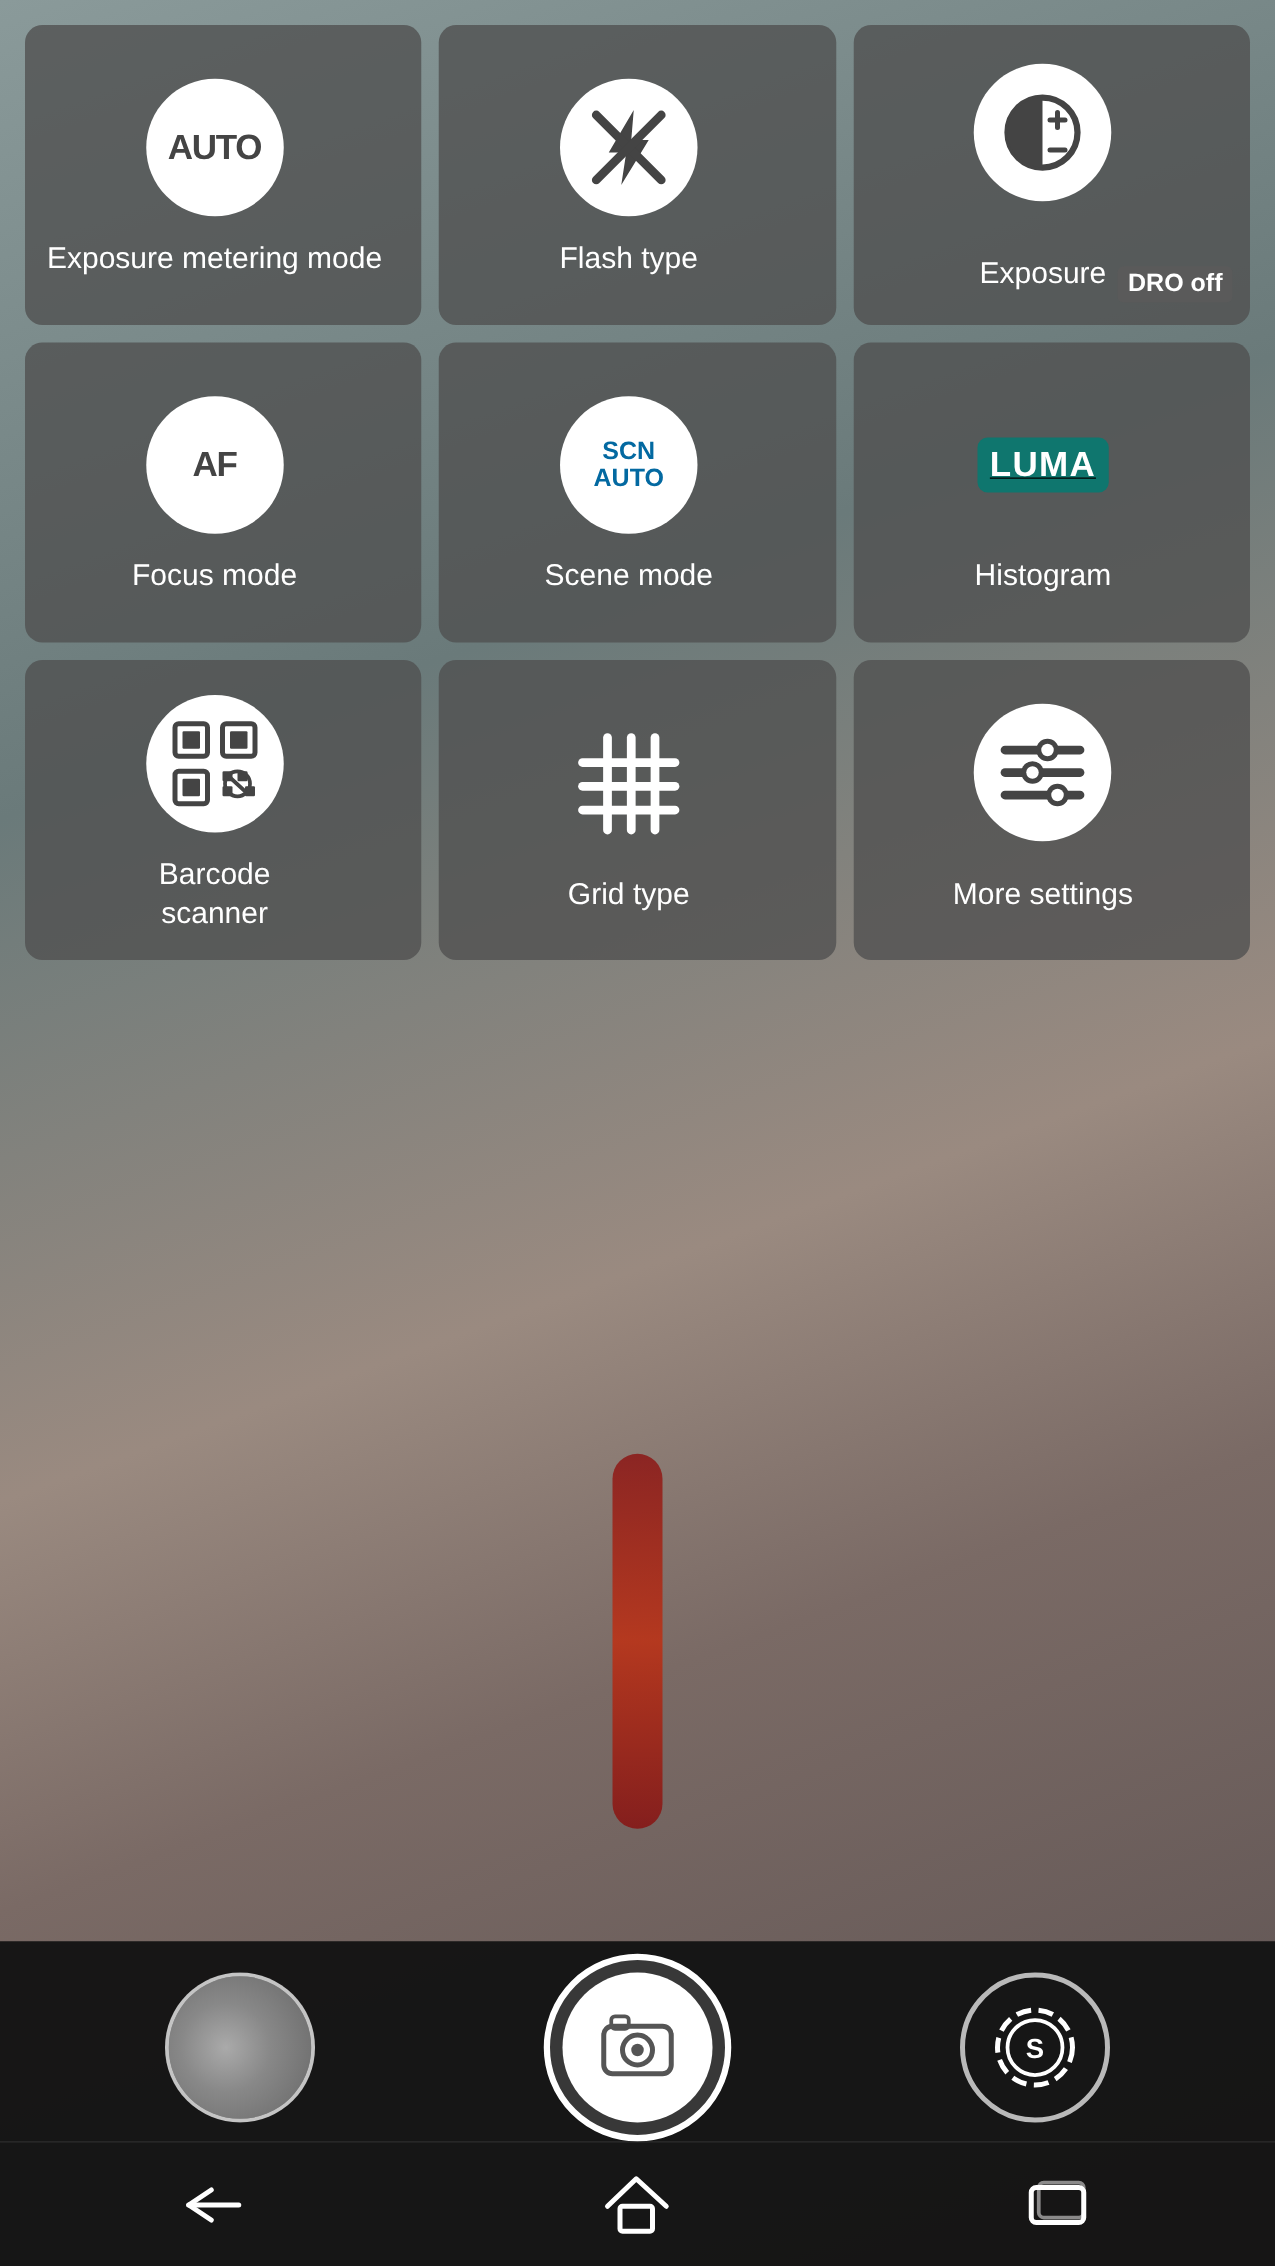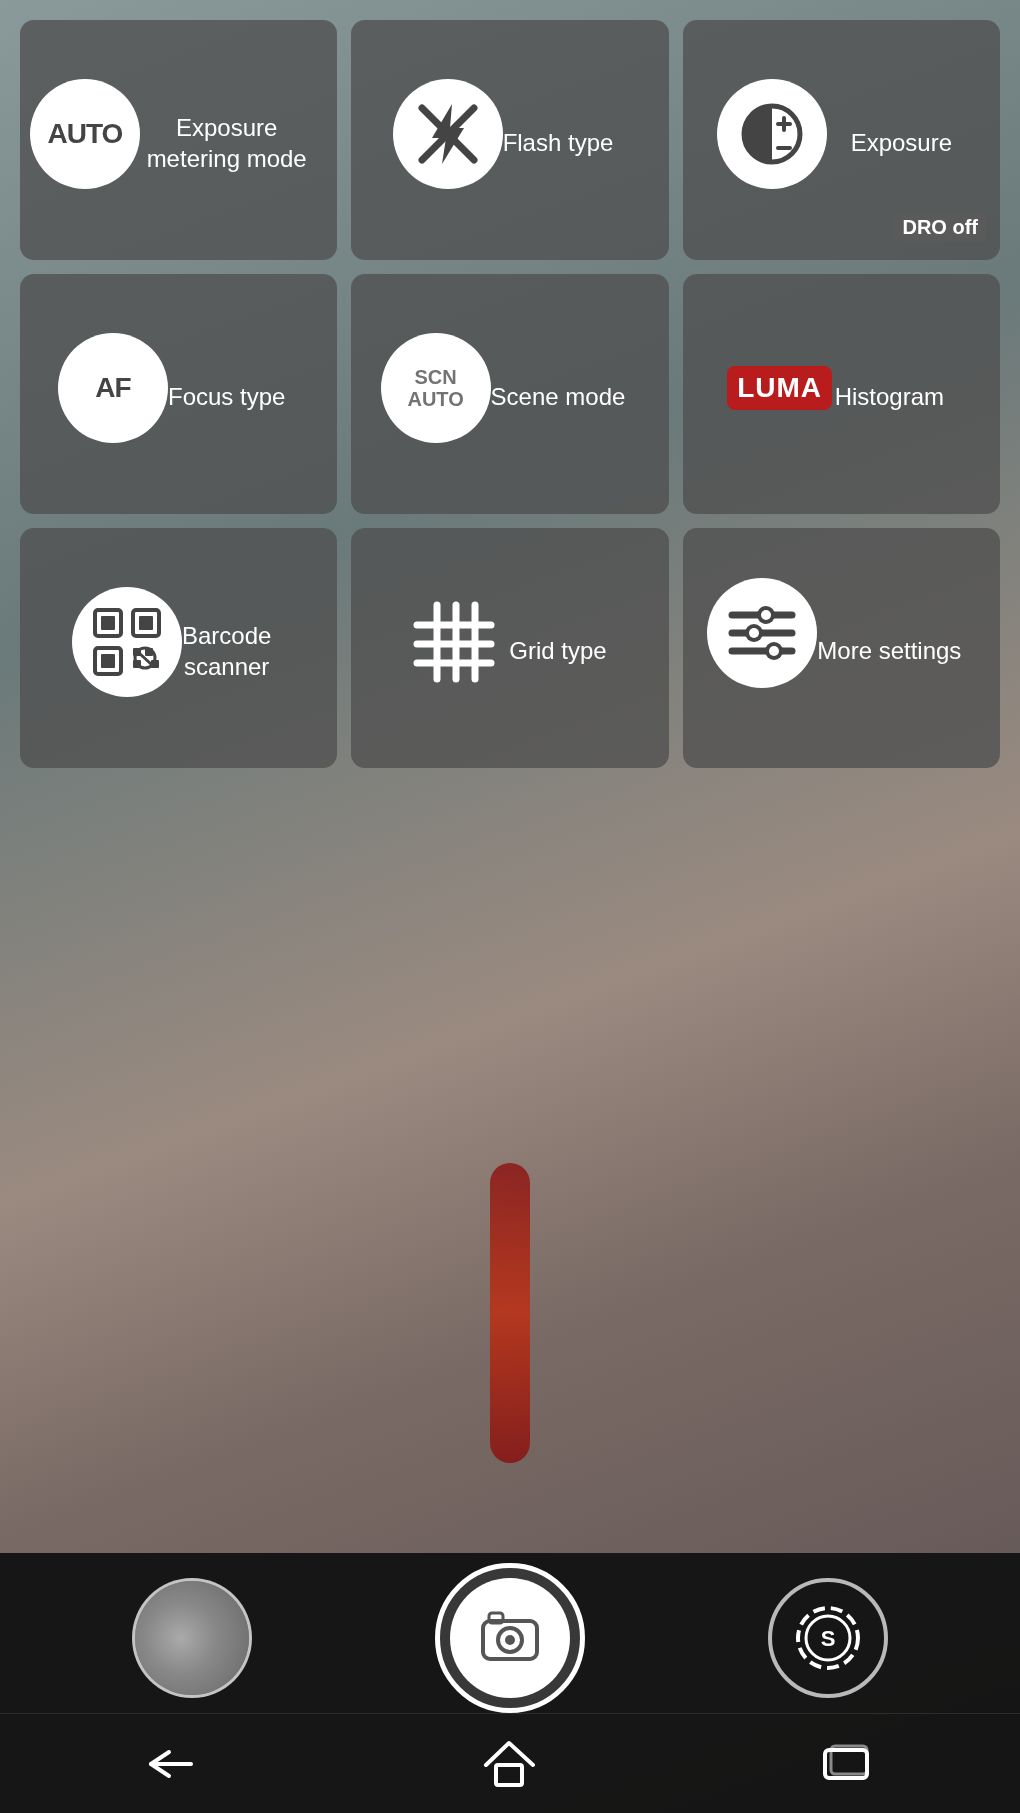--- a/index.html
+++ b/index.html
@@ -45,20 +45,21 @@
       display: grid;
       grid-template-columns: repeat(3, 1fr);
       grid-template-rows: repeat(4, auto);
       gap: 14px;
     }
 
     .grid-item {
       background: rgba(80, 80, 80, 0.78);
       border-radius: 14px;
       display: flex;
+      flex-direction: column;
       align-items: center;
       justify-content: center;
       padding: 28px 24px 22px 10px;
       cursor: pointer;
       min-height: 240px;
       position: relative;
       transition: background 0.15s;
     }
 
     
@@ -200,36 +201,37 @@
       align-items: center;
       justify-content: center;
       cursor: pointer;
       padding: 10px 30px;
     }
 
     
     
     
     .luma-box {
-      background: #b91c1c;
+      background: #0f766e;
       border-radius: 8px;
       padding: 6px 10px;
+      text-decoration: underline;
     }
     .luma-text {
       font-size: 28px;
       font-weight: 900;
       color: white;
       letter-spacing: 1px;
     }
 
     
     .scn-auto-text {
       font-size: 20px;
       font-weight: 900;
-      color: #737373;
+      color: #0369a1;
       text-align: center;
       line-height: 1.1;
     }
   </style>
 </head>
 <body>
 
 <div class="camera-bg"></div>
 
 <div class="grid-container">
@@ -270,21 +272,21 @@
       </svg>
     </div>
     <span class="item-label">Exposure</span>
     <span class="dro-badge">DRO off</span>
   </div>
 
   <div class="grid-item">
     <div class="icon-circle">
       <span class="icon-text">AF</span>
     </div>
-    <span class="item-label">Focus type</span>
+    <span class="item-label">Focus mode</span>
   </div>
 
 
 
   <div class="grid-item">
     <div class="icon-circle">
       <div class="scn-auto-text">SCN<br>AUTO</div>
     </div>
     <span class="item-label">Scene mode</span>
   </div>

